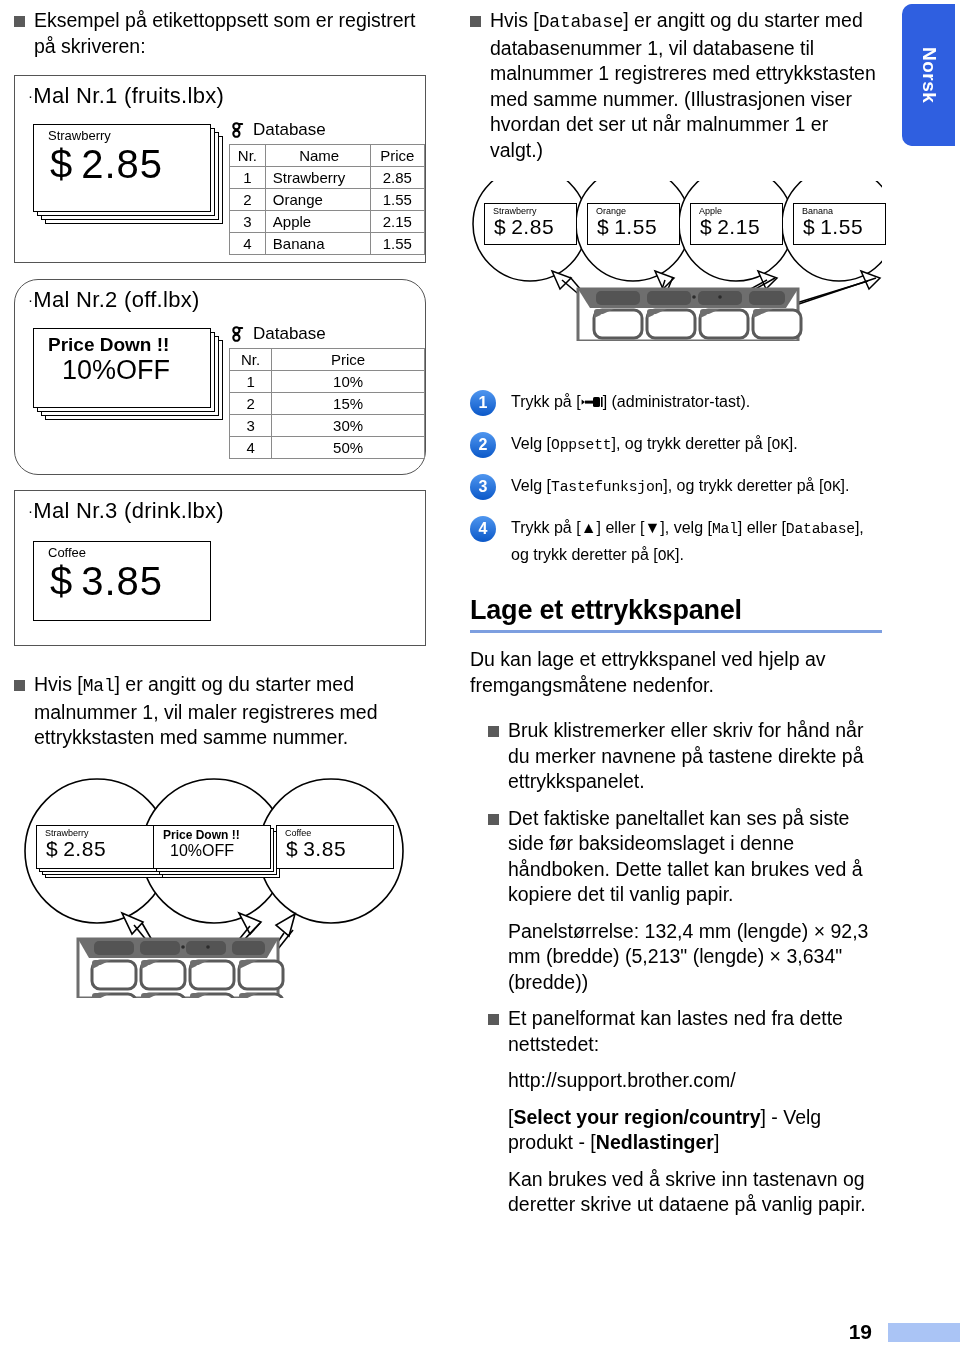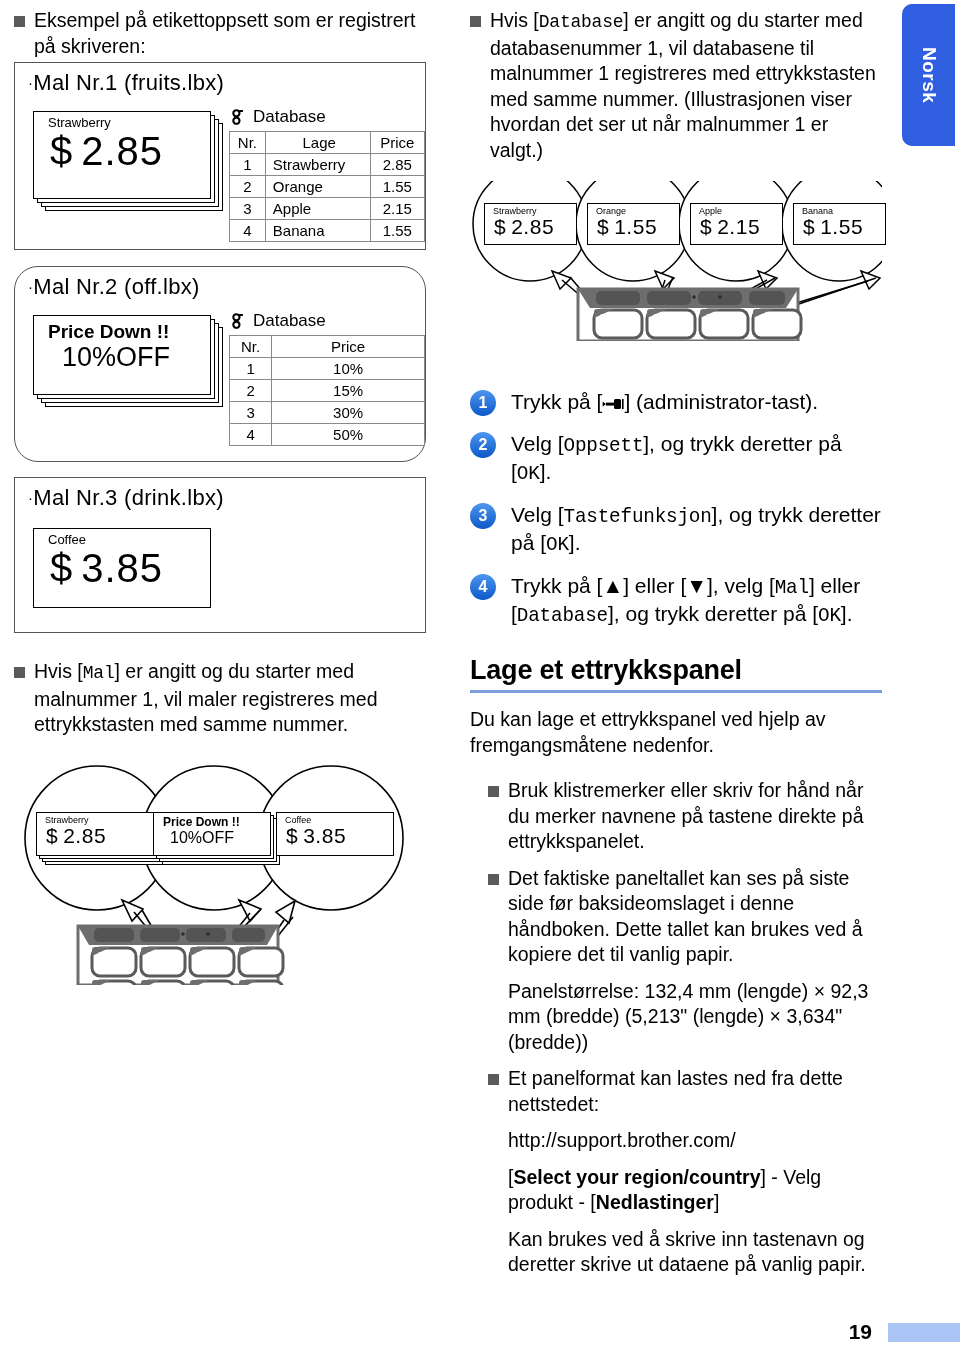--- a/index.html
+++ b/index.html
@@ -187,21 +187,21 @@
     background-image: linear-gradient(#4f96ef, #0b58c8);
     color: #fff;
     font-size: 16px;
     font-weight: bold;
     display: flex;
     align-items: center;
     justify-content: center;
     margin-right: 15px;
     margin-top: 1px;
   }
-  .step-txt { font-size: 21px; line-height: 25px; flex: 1 1 auto; }
+  .step-txt { font-size: 16px; line-height: 25px; flex: 1 1 auto; }
 
   
   .h1 {
     font-size: 27px;
     font-weight: bold;
     letter-spacing: -0.2px;
     margin: 0 0 4px 0;
   }
   .h1-rule {
     height: 3px;
@@ -229,21 +229,21 @@
 <body>
 
 <div class="page">
 
   <div id="norsk-tab">
     <div class="lbl">Norsk</div>
   </div>
 
   <div id="left-col">
 
-    <div class="blk para" style="margin-bottom:3px;justify-content:flex-end;">
+    <div class="blk para" style="margin-bottom:16px;justify-content:flex-end;">
       <span class="bullet-sq"></span>
       <span class="txt">Eksempel på etikettoppsett som er registrert på skriveren:</span>
     </div>
 
     <div class="tmpl-box" style="height:188px;">
       <div class="tmpl-title">
         <span class="dot">·</span><span>Mal  Nr.1  (fruits.lbx)</span>
       </div>
 
       <div class="card-stack" style="position:absolute;left:18px;top:48px;width:190px;height:100px;">
@@ -266,21 +266,21 @@
               <path d="M7.4 9.6 a3.1 3.1 0 1 1 0 6.2 a3.1 3.1 0 1 1 0 -6.2 z" fill="none" stroke="#000" stroke-width="2.1"></path>
               <path d="M10.6 3.1 L13.2 3.1" stroke="#000" stroke-width="2" stroke-linecap="round"></path>
             </svg>
           </span>
           <span>Database</span>
         </div>
         <table class="db">
           <tbody>
             <tr>
               <td class="c-nr">Nr.</td>
-              <td class="c-name" style="text-align:center">Lage</td>
+              <td class="c-name" style="text-align:center">Name</td>
               <td class="c-price">Price</td>
             </tr>
             <tr>
               <td class="c-nr">1</td>
               <td class="c-name">Strawberry</td>
               <td class="c-price">2.85</td>
             </tr>
             <tr>
               <td class="c-nr">2</td>
               <td class="c-name">Orange</td>

